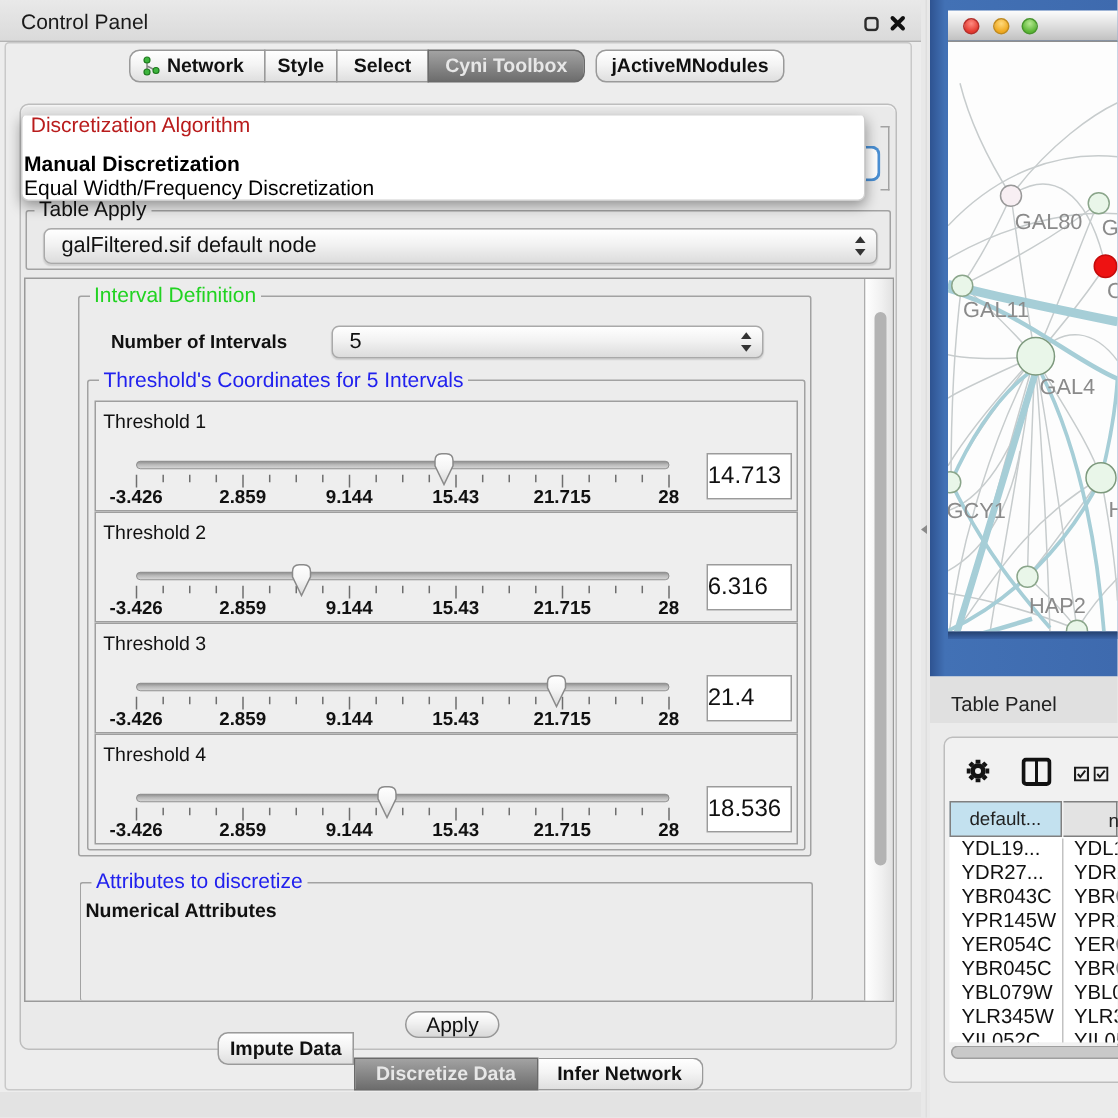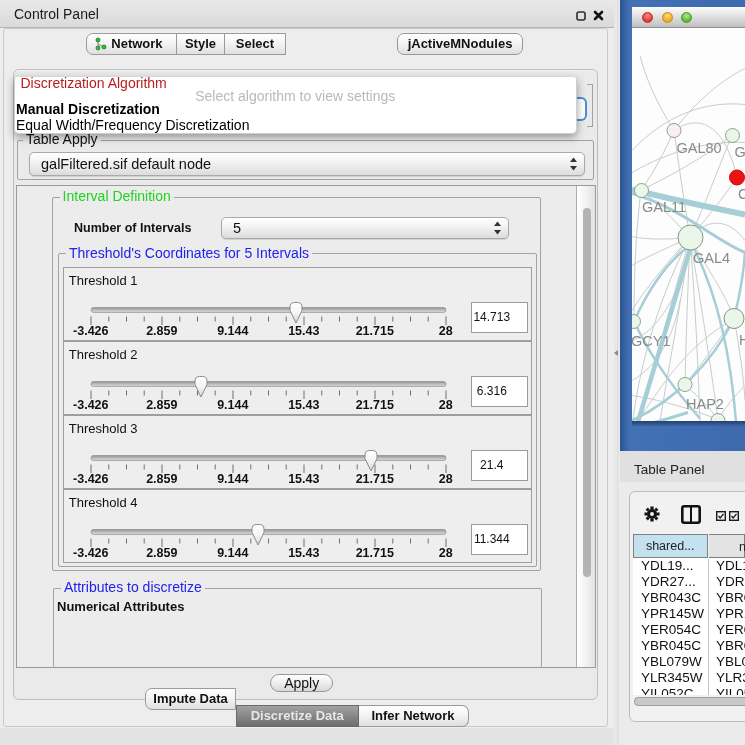--- a/index.html
+++ b/index.html
@@ -3,41 +3,42 @@
 <style>
 *{margin:0;padding:0;box-sizing:border-box}
 html,body{width:745px;height:745px;overflow:hidden;font-family:"Liberation Sans",sans-serif;background:#ececec}
 .abs{position:absolute}
 .grp{position:absolute;border:1px solid #a2a2a2;border-radius:2px}
 .gt{position:absolute;font-size:14px;padding:0 3px;line-height:13px;white-space:nowrap}
 .combo{position:absolute;background:linear-gradient(#ffffff,#f2f2f2 45%,#dcdcdc);border:1px solid #a9a9a9;border-radius:5px;box-shadow:0 1px 1px rgba(0,0,0,0.12)}
 .tpanel{position:absolute;left:62.8px;width:469.6px;border:1px solid #9e9e9e;background:#eeeeee}
 .ttitle{position:absolute;left:5px;top:4.5px;font-size:13px;font-weight:normal;color:#111}
 .tlab{position:absolute;text-align:center;font-size:12.5px;font-weight:bold;color:#111}
-.tval{position:absolute;left:407px;top:34px;width:57px;height:31px;background:#fff;border:1px solid #9b9b9b;font-size:12px;color:#111;text-align:center;line-height:29px;padding-right:15px}
+.tval{position:absolute;left:407px;top:34px;width:57px;height:31px;background:#fff;border:1px solid #9b9b9b;font-size:16px;color:#111;text-align:left;line-height:29px;padding-right:15px}
 .tabseg{position:absolute;top:0;height:22px;background:linear-gradient(#ffffff,#f4f4f4 45%,#dfdfdf);border:1px solid #9a9a9a;font-size:13px;font-weight:600;color:#111;text-align:center;line-height:20px}
 .dark{background:linear-gradient(#a2a2a2,#8a8a8a 45%,#6d6d6d);color:#e7e7e7;border-color:#6a6a6a}
 .cell{position:absolute;overflow:hidden;white-space:nowrap;font-size:13.5px;color:#111;line-height:16.5px}
 </style></head>
 <body>
 
 <div class="abs" style="left:0;top:0;width:616px;height:745px;background:#ededed">
 <div class="abs" style="left:0;top:0;width:616px;height:28px;background:linear-gradient(#e9e9e9,#dadada);border-bottom:1px solid #b4b4b4">
 <span class="abs" style="left:14px;top:6px;font-size:14px;color:#1a1a1a">Control Panel</span>
 <svg class="abs" style="left:576px;top:10.5px;width:10px;height:10px" viewBox="0 0 10 10">
         <rect x="1" y="1" width="8" height="8" rx="2" fill="none" stroke="#2c2c2c" stroke-width="1.6"></rect>
       </svg>
 <svg class="abs" style="left:593px;top:10px;width:11px;height:11px" viewBox="0 0 11 11">
         <path d="M2,2 L9,9 M9,2 L2,9" stroke="#111" stroke-width="2.6" stroke-linecap="round"></path>
       </svg>
 </div>
 <div class="abs" style="left:3px;top:28px;width:605px;height:699px;border:1px solid #c9c9c9;border-radius:3px;background:#ededed"></div>
 <div class="tabseg" style="left:86px;width:91px;border-radius:7px 0 0 7px">&nbsp;&nbsp;&nbsp;Network</div>
 <div class="tabseg" style="left:176px;width:49px">Style</div>
 <div class="tabseg" style="left:224px;width:62px">Select</div>
+<div class="tabseg dark" style="left:285px;width:105px;border-radius:0 7px 7px 0">Cyni Toolbox</div>
 <div class="tabseg" style="left:397px;width:126px;border-radius:7px">jActiveMNodules</div>
 <div class="abs" style="top:0">
       <svg class="abs" style="left:94px;top:37px;width:14px;height:14px" viewBox="0 0 14 14">
         <path d="M4,3 L4,11 M4,7 L10,10" stroke="#888" stroke-width="1"></path>
         <circle cx="4" cy="3" r="2" fill="#3db53d" stroke="#1e7a1e" stroke-width="0.8"></circle>
         <circle cx="4" cy="11" r="2" fill="#3db53d" stroke="#1e7a1e" stroke-width="0.8"></circle>
         <circle cx="10" cy="10" r="2" fill="#3db53d" stroke="#1e7a1e" stroke-width="0.8"></circle>
       </svg>
     </div>
 <style>.tabseg{top:33px}</style>
@@ -166,35 +167,34 @@
         <rect x="6" y="6.5" width="355" height="5" rx="2.5" fill="url(#tg4)" stroke="#888" stroke-width="0.6"></rect>
         <path d="M6.0,15.5V24 M23.8,15.5V20.5 M41.5,15.5V20.5 M59.2,15.5V20.5 M77.0,15.5V24 M94.8,15.5V20.5 M112.5,15.5V20.5 M130.2,15.5V20.5 M148.0,15.5V24 M165.8,15.5V20.5 M183.5,15.5V20.5 M201.2,15.5V20.5 M219.0,15.5V24 M236.8,15.5V20.5 M254.5,15.5V20.5 M272.2,15.5V20.5 M290.0,15.5V24 M307.8,15.5V20.5 M325.5,15.5V20.5 M343.2,15.5V20.5 M361.0,15.5V24" stroke="#6e6e6e" stroke-width="1" fill="none"></path>
         <path d="M167,9.5 L167,6 Q167,1.5 171.5,1.5 L174.5,1.5 Q179,1.5 179,6 L179,9.5 L173,22 Z" fill="url(#th4)" stroke="#8a8a8a" stroke-width="1"></path>
       </svg>
       <div class="tlab" style="left:-3px;top:56px;width:60px">-3.426</div>
       <div class="tlab" style="left:68px;top:56px;width:60px">2.859</div>
       <div class="tlab" style="left:139px;top:56px;width:60px">9.144</div>
       <div class="tlab" style="left:210px;top:56px;width:60px">15.43</div>
       <div class="tlab" style="left:281px;top:56px;width:60px">21.715</div>
       <div class="tlab" style="left:352px;top:56px;width:60px">28</div>
-      <div class="tval">11.344</div>
+      <div class="tval">18.536</div>
     </div>
 <div class="grp" style="left:53.2px;top:587.5px;width:488.8px;height:79px;border-bottom:none"></div>
 <span class="gt" style="left:61px;top:581px;background:#ececec;color:#2121ee">Attributes to discretize</span>
 <span class="abs" style="left:57px;top:599px;font-size:13px;font-weight:bold;color:#111">Numerical Attributes</span>
 <div class="abs" style="left:270.4px;top:673.8px;width:62.5px;height:18.7px;background:linear-gradient(#ffffff,#f0f0f0 45%,#d8d8d8);border:1px solid #979797;border-radius:9px;font-size:14px;text-align:center;line-height:17.5px;color:#111">Apply</div>
 <div class="tabseg" style="top:688px;left:145px;width:91px;border-radius:7px 0 0 7px">Impute Data</div>
 <div class="tabseg dark" style="top:704.5px;left:236px;width:122.5px">Discretize Data</div>
 <div class="tabseg" style="top:704.5px;left:358.5px;width:110px;border-radius:0 7px 7px 0;border-left:none">Infer Network</div>
 <div class="abs" style="left:0;top:728px;width:616px;height:17px;background:#e3e3e3"></div>
 <div class="abs" style="left:577px;top:97px;width:9.5px;height:24px;background:#fff;border:2.5px solid #4a8fd3;border-left:none;border-radius:0 6px 6px 0"></div>
 <div class="abs" style="left:586.5px;top:83.7px;width:6px;height:43px;border:1px solid #a2a2a2;border-left:none;background:#eaeaea"></div>
 <div class="abs" style="left:13.5px;top:76.5px;width:563.5px;height:57.5px;background:#fff;border-radius:3px 3px 5px 5px;box-shadow:0 3px 9px rgba(0,0,0,0.38);border:1px solid #cfcfcf;border-top:none">
 <span class="abs" style="left:6px;top:-1.5px;font-size:14px;color:#b91c1c">Discretization Algorithm</span>
-<div class="abs" style="left:0;top:11px;width:100%;text-align:center;font-size:14px;color:#b9b9b9">Select algorithm to view settings</div>
 <span class="abs" style="left:1.5px;top:24.5px;font-size:14px;font-weight:bold;color:#000">Manual Discretization</span>
 <span class="abs" style="left:1.5px;top:40px;font-size:14px;color:#000">Equal Width/Frequency Discretization</span>
 </div>
 </div>
 <div class="abs" style="left:614px;top:0;width:6px;height:745px;background:#e8e8e8"></div>
 <div class="abs" style="left:616.5px;top:0;width:1px;height:745px;background:#dedede"></div>
 <svg class="abs" style="left:613px;top:349px;width:6px;height:8px" viewBox="0 0 6 8">
     <path d="M5,1 L1,4 L5,7 Z" fill="#8a8a8a"></path>
   </svg>
 <div class="abs" style="left:620px;top:0;width:125px;height:451px;background:linear-gradient(90deg,#2e5391,#4271b5 10px,#3e6aae)">
@@ -283,21 +283,21 @@
       <path d="M10,2 V17" stroke="#111" stroke-width="2"></path>
     </svg>
 <svg class="abs" style="left:96px;top:29px;width:10px;height:10px" viewBox="0 0 10 10">
       <rect x="0.7" y="0.7" width="8.6" height="8.6" fill="none" stroke="#1b1b1b" stroke-width="1.4"></rect>
       <path d="M2.5,5 L4.2,7 L7.5,2.8" fill="none" stroke="#1b1b1b" stroke-width="1.3"></path>
     </svg>
 <svg class="abs" style="left:109px;top:29px;width:10px;height:10px" viewBox="0 0 10 10">
       <rect x="0.7" y="0.7" width="8.6" height="8.6" fill="none" stroke="#1b1b1b" stroke-width="1.4"></rect>
       <path d="M2.5,5 L4.2,7 L7.5,2.8" fill="none" stroke="#1b1b1b" stroke-width="1.3"></path>
     </svg>
-<div class="abs" style="left:13px;top:52.5px;width:74.5px;height:24px;background:#c3e1ef;border:1px solid #808080;font-size:12.5px;color:#222;text-align:center;line-height:23px">shared...</div>
+<div class="abs" style="left:13px;top:52.5px;width:74.5px;height:24px;background:#c3e1ef;border:1px solid #808080;font-size:12.5px;color:#222;text-align:center;line-height:23px">default...</div>
 <div class="abs" style="left:88.5px;top:52.5px;width:36.5px;height:24px;background:#e3e3e3;border:1px solid #808080;border-left:none"></div>
 <span class="abs" style="left:119px;top:58px;font-size:12.5px;color:#222">na</span>
 <div class="cell" style="left:21px;top:76.5px;width:66px;height:16px">YDL19...</div>
 <div class="cell" style="left:96px;top:76.5px;width:29px;height:16px">YDL194W</div>
 <div class="cell" style="left:21px;top:92.5px;width:66px;height:16px">YDR27...</div>
 <div class="cell" style="left:96px;top:92.5px;width:29px;height:16px">YDR277C</div>
 <div class="cell" style="left:21px;top:108.5px;width:66px;height:16px">YBR043C</div>
 <div class="cell" style="left:96px;top:108.5px;width:29px;height:16px">YBR043C</div>
 <div class="cell" style="left:21px;top:124.5px;width:66px;height:16px">YPR145W</div>
 <div class="cell" style="left:96px;top:124.5px;width:29px;height:16px">YPR145W</div>

